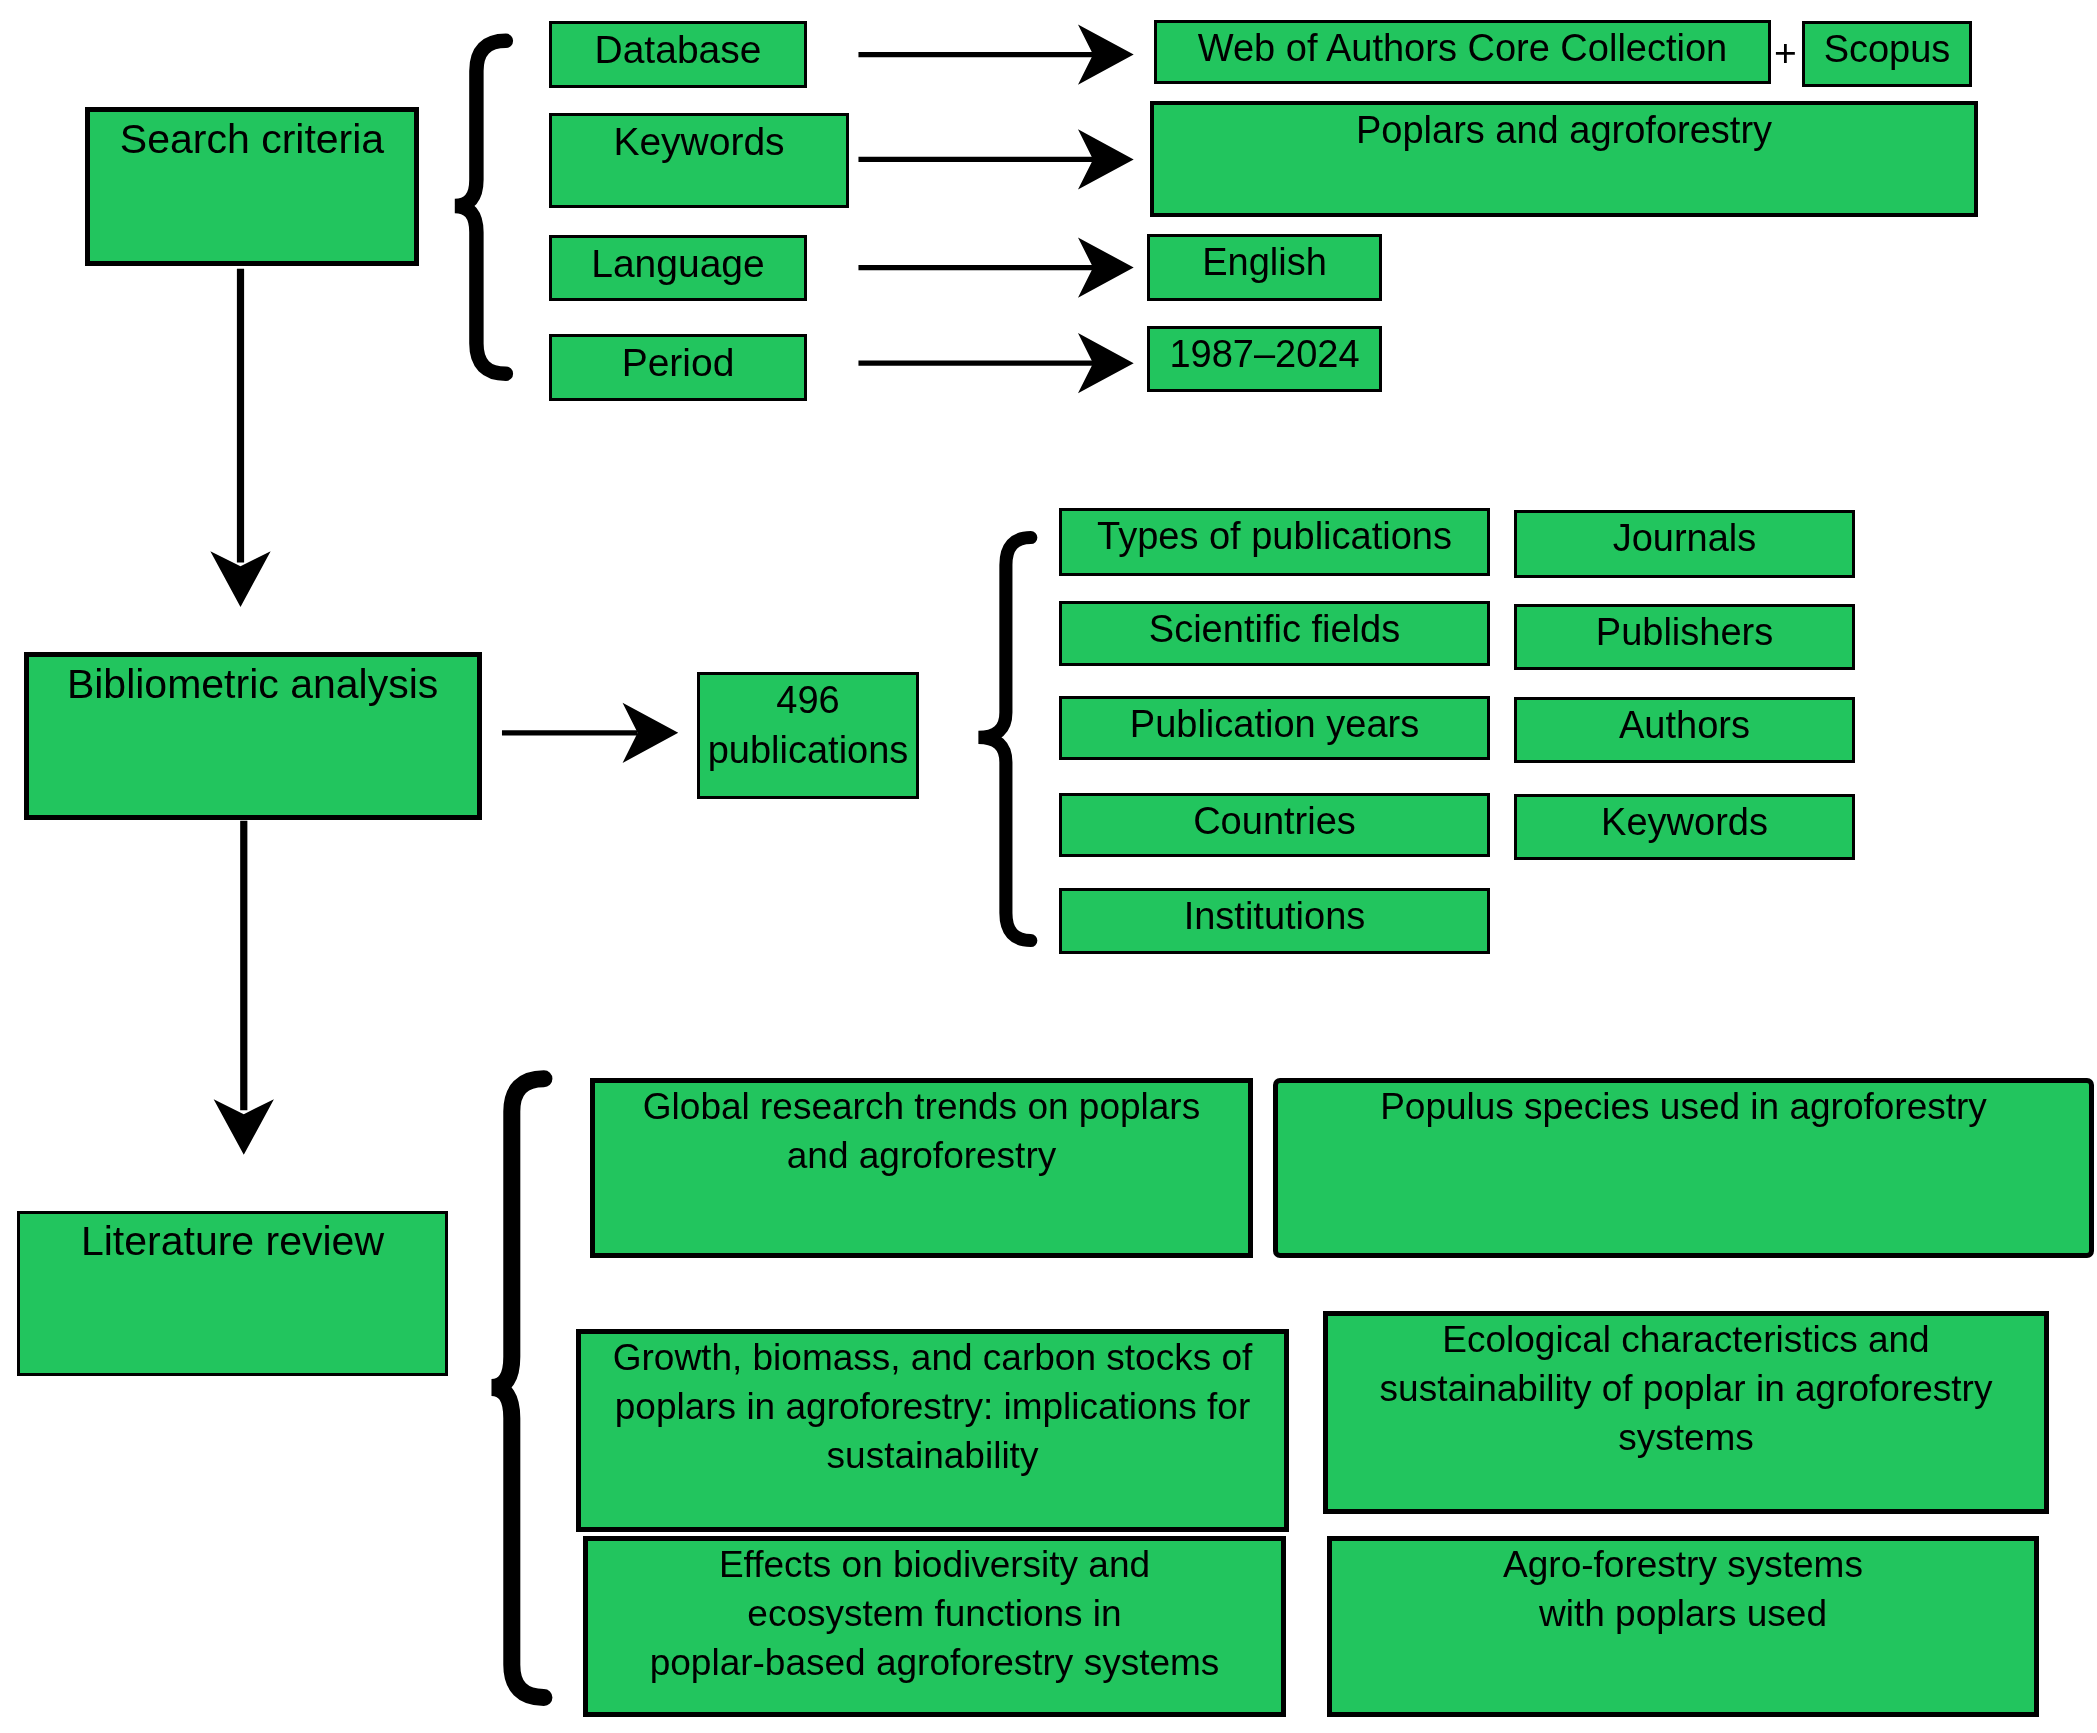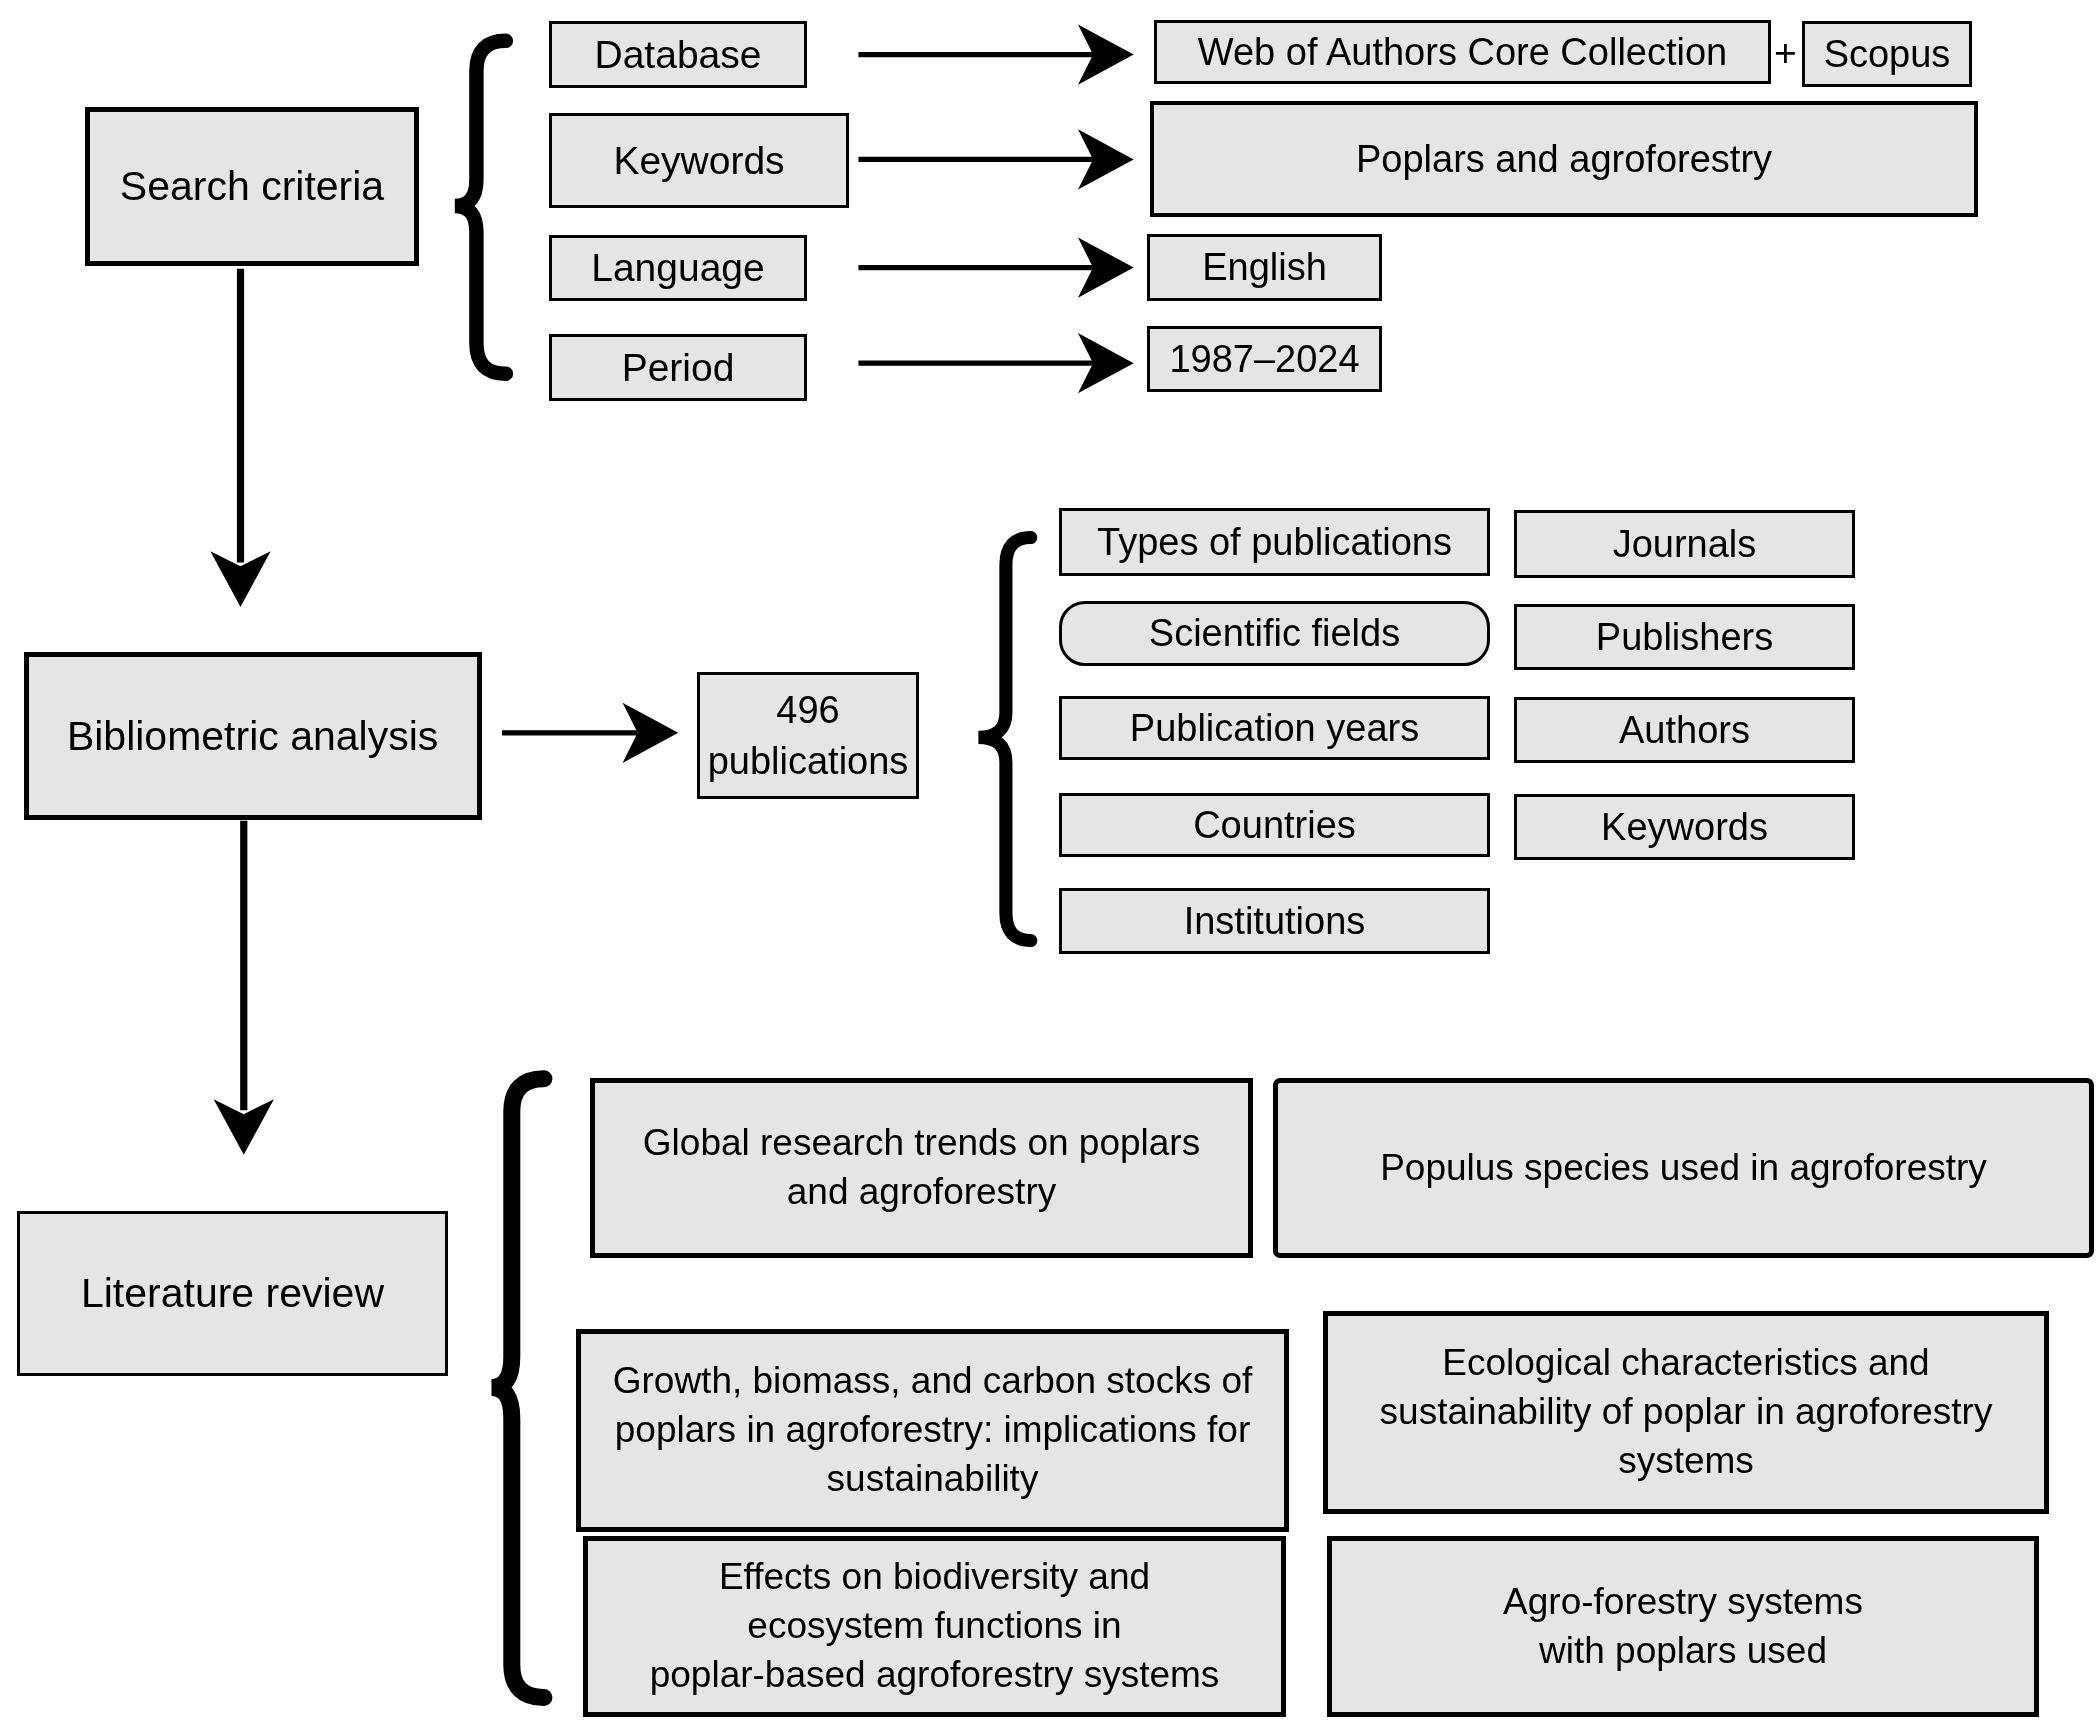--- a/index.html
+++ b/index.html
@@ -9,24 +9,23 @@
     height: 1733px;
     background: #ffffff;
     font-family: "Liberation Sans", sans-serif;
     color: #000000;
     overflow: hidden;
   }
   .flow-svg { position: absolute; left: 0; top: 0; width: 2097px; height: 1733px; }
   .box {
     position: absolute;
     box-sizing: border-box;
-    background: #e5e5e5;
+    background: #22c55e;
     border: 3.3px solid #000000;
     display: flex;
-    align-items: center;
     justify-content: center;
     text-align: center;
   }
   .box span { white-space: pre-line; line-height: 1.32; display: block; }
   .t58 { font-size: 38px; }
   .t56 { font-size: 37px; }
   .t60 { font-size: 39px; }
   .t62 { font-size: 41px; }
 
   
@@ -47,21 +46,21 @@
   #scopus-box { left: 1802px; top: 21px;  width: 170px;  height: 66px; }
   #kwval-box  { left: 1150px; top: 101px; width: 828px; height: 116px; border-width: 4.6px; }
   #eng-box    { left: 1147px; top: 234px; width: 235px;  height: 67px; }
   #perval-box { left: 1147px; top: 326px; width: 235px;  height: 66px; }
 
   
   #pubs-box { left: 697px; top: 672px; width: 222px; height: 127px; border-width: 3.9px; }
 
   
   #asp-types        { left: 1059px; top: 508px;  width: 431px; height: 68px; }
-  #asp-fields       { left: 1059px; top: 601px;  width: 431px; height: 65px; border-radius: 26px;  }
+  #asp-fields       { left: 1059px; top: 601px;  width: 431px; height: 65px;  }
   #asp-years        { left: 1059px; top: 696px; width: 431px; height: 64px;  }
   #asp-countries    { left: 1059px; top: 793px; width: 431px; height: 64px;  }
   #asp-institutions { left: 1059px; top: 888px; width: 431px; height: 66px; }
   
   #asp-journals   { left: 1514px; top: 510px;  width: 341px; height: 68px; }
   #asp-publishers { left: 1514px; top: 604px;  width: 341px; height: 66px; }
   #asp-authors    { left: 1514px; top: 697px; width: 341px; height: 66px; }
   #asp-keywords   { left: 1514px; top: 794px; width: 341px; height: 66px; }
 
   

